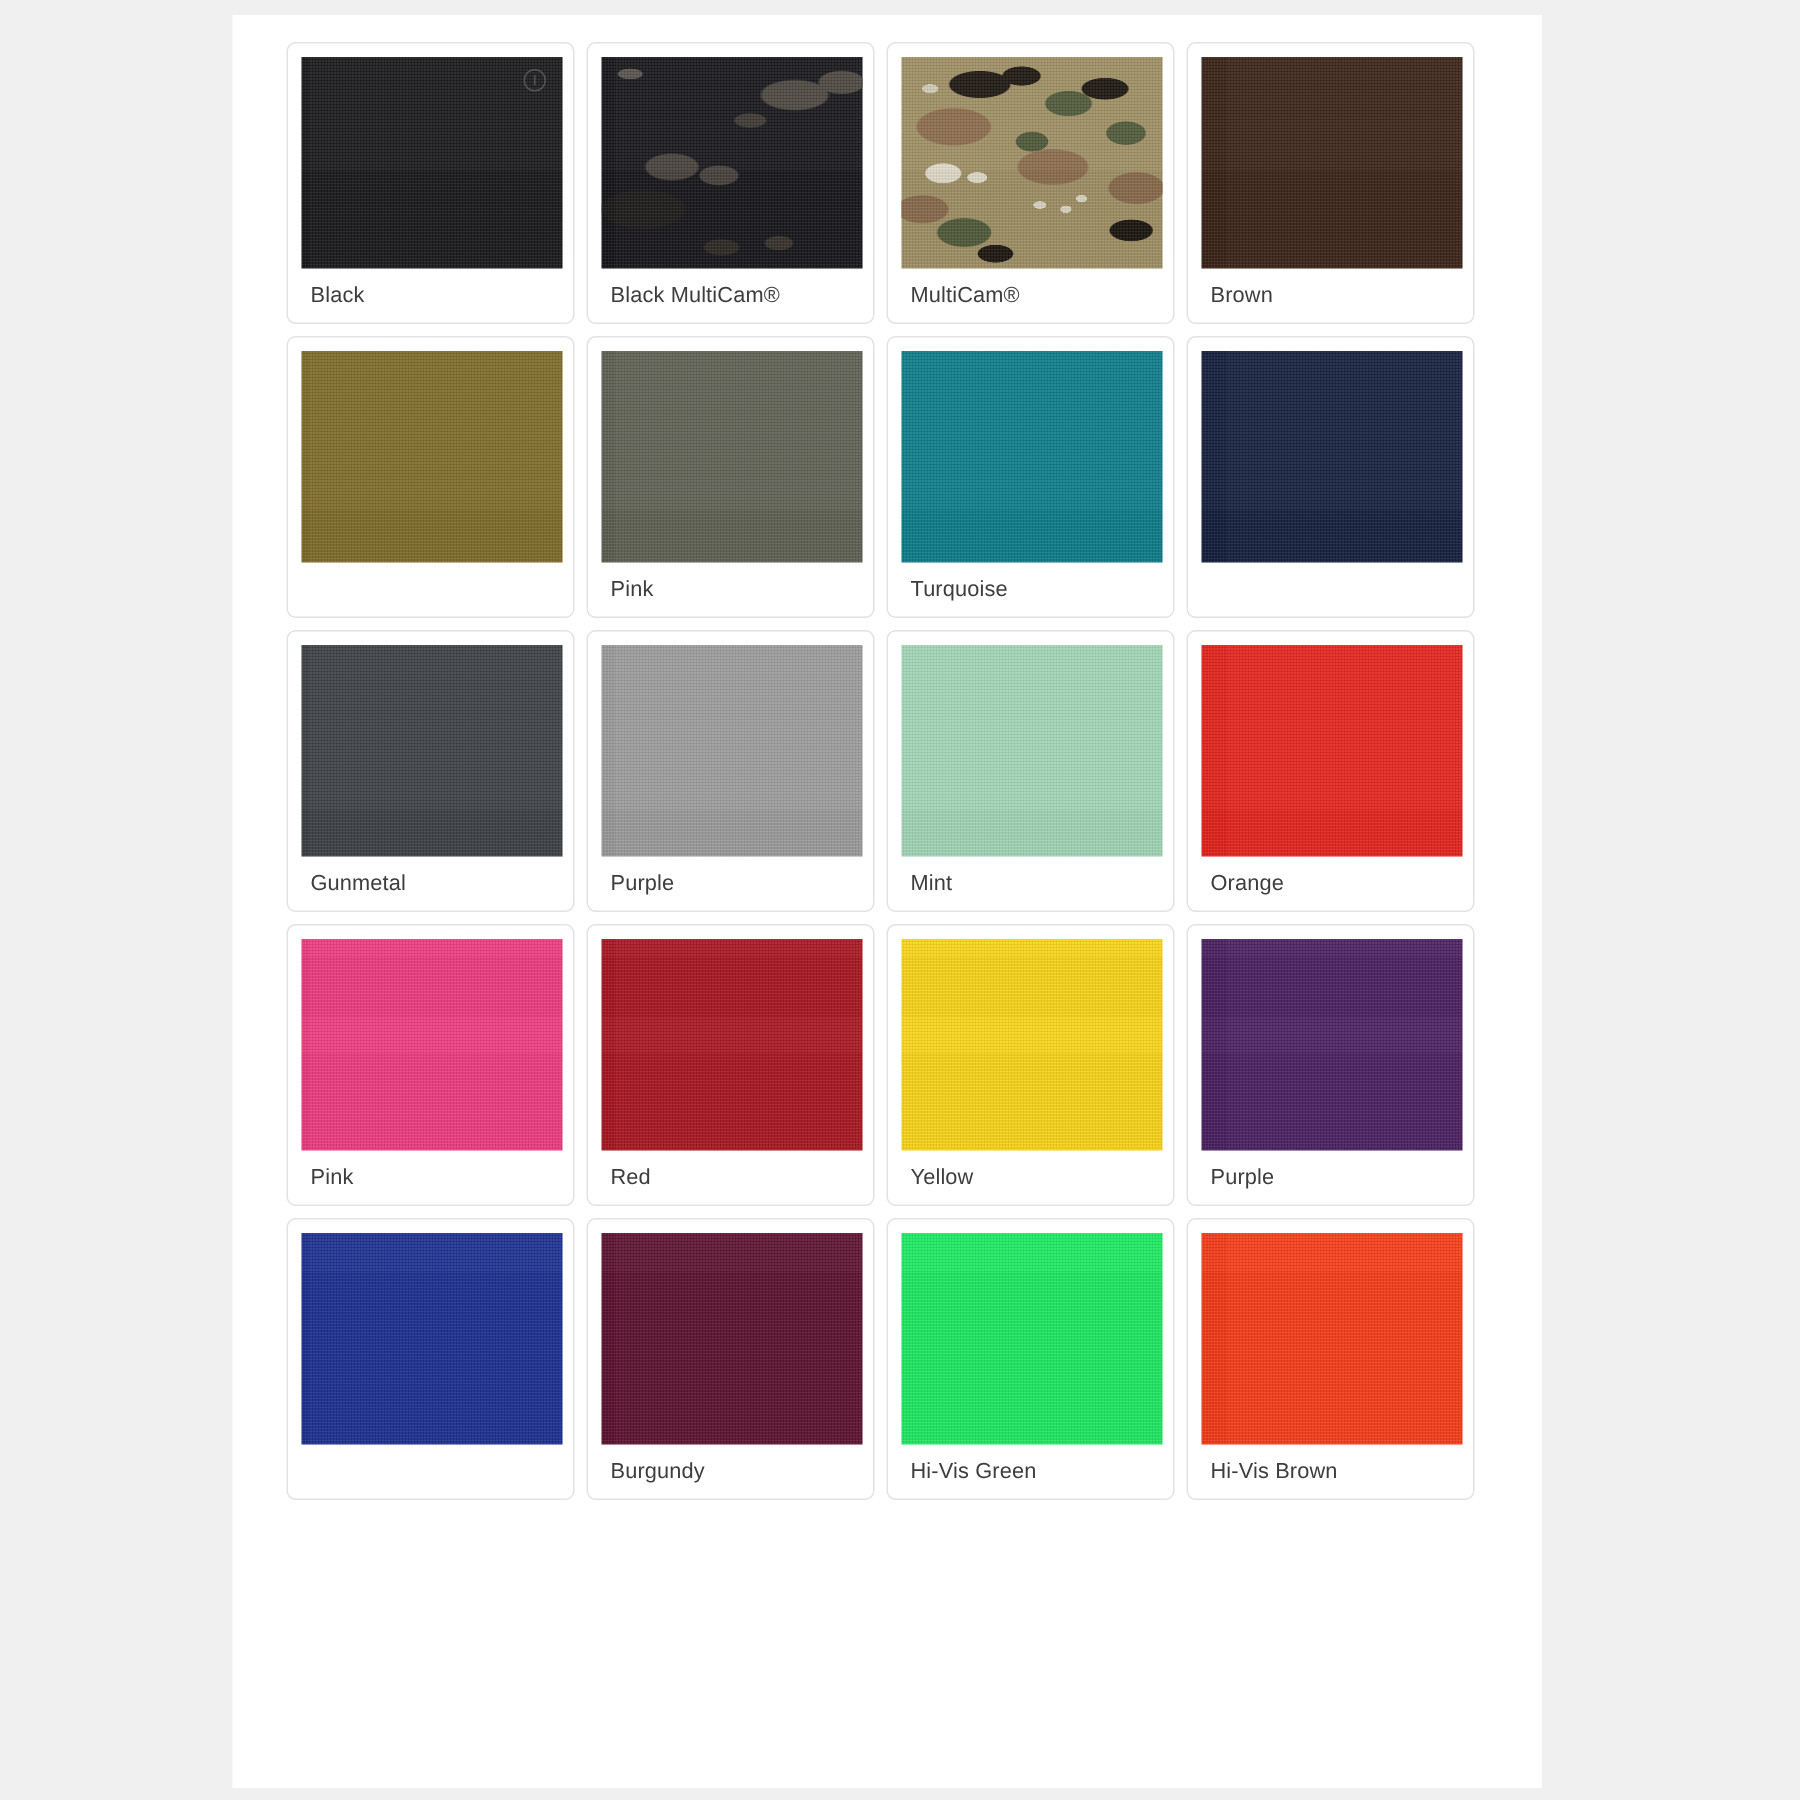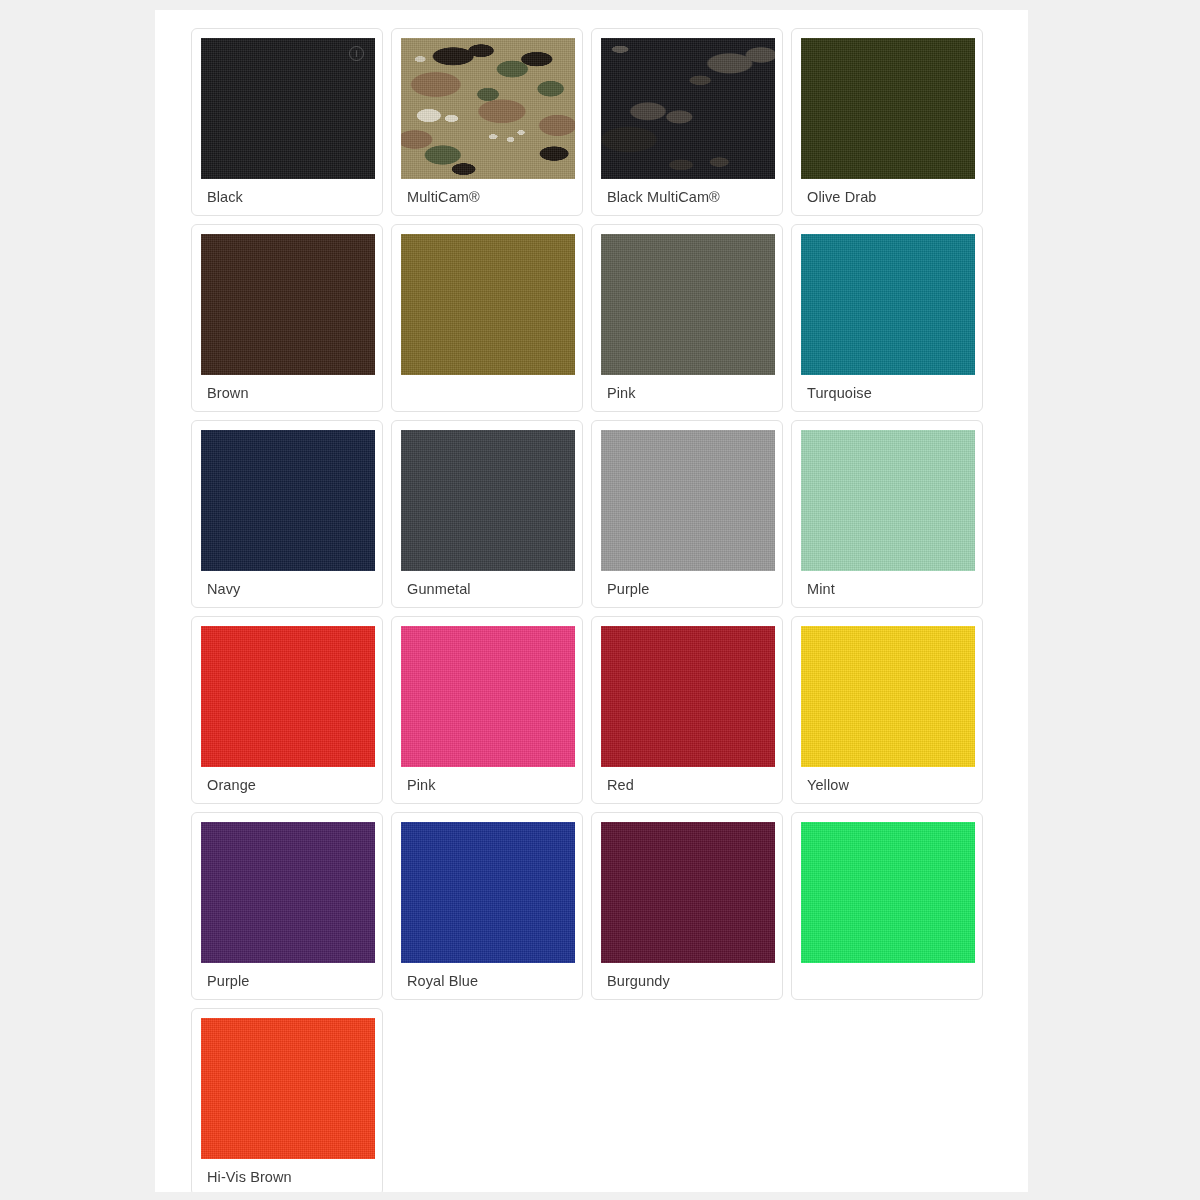--- a/index.html
+++ b/index.html
@@ -145,49 +145,44 @@
 <div class="page">
   <div class="swatch-grid">
       <div class="swatch-card">
         <div class="swatch-visual" style="background-color: rgb(24, 24, 26);"></div>
         <div class="info-icon">
           <span></span>
         </div>
         <div class="swatch-label">Black</div>
       </div>
       <div class="swatch-card">
+        <div class="swatch-visual camo-blackmulticam"></div>
+        <div class="swatch-label">Black MultiCam®</div>
+      </div>
+      <div class="swatch-card">
         <div class="swatch-visual camo-multicam"></div>
         <div class="swatch-label">MultiCam®</div>
       </div>
       <div class="swatch-card">
-        <div class="swatch-visual camo-blackmulticam"></div>
-        <div class="swatch-label">Black MultiCam®</div>
-      </div>
-      <div class="swatch-card">
-        <div class="swatch-visual" style="background-color: rgb(46, 52, 16);"></div>
-        <div class="swatch-label">Olive Drab</div>
-      </div>
-      <div class="swatch-card">
         <div class="swatch-visual" style="background-color: rgb(58, 35, 24);"></div>
         <div class="swatch-label">Brown</div>
       </div>
       <div class="swatch-card">
         <div class="swatch-visual" style="background-color: rgb(125, 106, 40);"></div>
       </div>
       <div class="swatch-card">
         <div class="swatch-visual" style="background-color: rgb(94, 95, 82);"></div>
         <div class="swatch-label">Pink</div>
       </div>
       <div class="swatch-card">
         <div class="swatch-visual" style="background-color: rgb(12, 122, 136);"></div>
         <div class="swatch-label">Turquoise</div>
       </div>
       <div class="swatch-card">
         <div class="swatch-visual" style="background-color: rgb(20, 31, 60);"></div>
-        <div class="swatch-label">Navy</div>
       </div>
       <div class="swatch-card">
         <div class="swatch-visual" style="background-color: rgb(59, 63, 68);"></div>
         <div class="swatch-label">Gunmetal</div>
       </div>
       <div class="swatch-card">
         <div class="swatch-visual" style="background-color: rgb(154, 154, 154);"></div>
         <div class="swatch-label">Purple</div>
       </div>
       <div class="swatch-card">
@@ -209,28 +204,28 @@
       <div class="swatch-card">
         <div class="swatch-visual" style="background-color: rgb(248, 211, 24);"></div>
         <div class="swatch-label">Yellow</div>
       </div>
       <div class="swatch-card">
         <div class="swatch-visual" style="background-color: rgb(74, 32, 96);"></div>
         <div class="swatch-label">Purple</div>
       </div>
       <div class="swatch-card">
         <div class="swatch-visual" style="background-color: rgb(27, 47, 143);"></div>
-        <div class="swatch-label">Royal Blue</div>
       </div>
       <div class="swatch-card">
         <div class="swatch-visual" style="background-color: rgb(92, 18, 48);"></div>
         <div class="swatch-label">Burgundy</div>
       </div>
       <div class="swatch-card">
         <div class="swatch-visual" style="background-color: rgb(28, 232, 96);"></div>
+        <div class="swatch-label">Hi-Vis Green</div>
       </div>
       <div class="swatch-card">
         <div class="swatch-visual" style="background-color: rgb(244, 60, 24);"></div>
         <div class="swatch-label">Hi-Vis Brown</div>
       </div>
       <div class="swatch-card is-empty"></div>
       <div class="swatch-card is-empty"></div>
     </div>
 </div>
 

